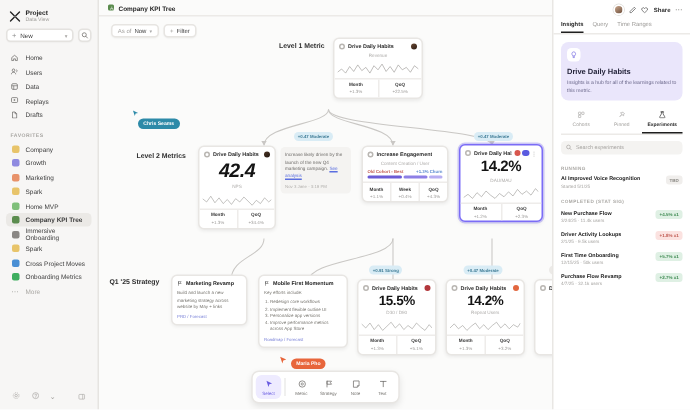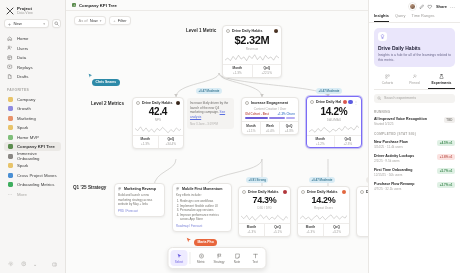--- a/index.html
+++ b/index.html
@@ -411,21 +411,20 @@
       <div class="lvl-label" style="left:120px; top:17px;">Level 1 Metric</div>
 
       <div class="card" style="left:156px; top:14px; width:60px;">
         <div class="c-head">
           <span class="ch-ico"></span>
           <span class="ch-name">Drive Daily Habits</span>
           <span class="ch-right">
             <span class="ava" style="background:linear-gradient(145deg,#6a4a33,#2d1d14)"></span>
           </span>
         </div>
-        <div class="c-val" style="font-size:11px;">$2.32M</div>
         <div class="c-sub">Revenue</div>
         <div class="c-spark">
           <svg viewBox="0 0 100 22" preserveAspectRatio="none">
             <polyline points="0,15 5,11 10,16 15,8 20,14 25,6 30,13 35,9 40,16 45,7 50,12 55,5 60,14 65,8 70,15 75,6 80,12 85,9 90,15 95,7 100,11" fill="none" stroke="#9d9b98" stroke-width="0.8"></polyline>
           </svg>
         </div>
         <div class="c-foot">
           <div class="c-cell">
             <div class="k">Month</div>
             <div class="v">+1.3%</div>
@@ -450,21 +449,21 @@
       <div class="lvl-label" style="left:25px; top:90px;">Level 2 Metrics</div>
 
       <div class="card" style="left:66px; top:86px; width:52px;">
         <div class="c-head">
           <span class="ch-ico"></span>
           <span class="ch-name">Drive Daily Habits</span>
           <span class="ch-right">
             <span class="ava" style="background:linear-gradient(145deg,#4a3525,#241710)"></span>
           </span>
         </div>
-        <div class="c-val" style="font-size:10px;">42.4</div>
+        <div class="c-val" style="font-size:13px;font-style:italic;">42.4</div>
         <div class="c-sub">NPS</div>
         <div class="c-spark">
           <svg viewBox="0 0 100 22" preserveAspectRatio="none">
             <polyline points="0,10 6,14 12,7 18,15 24,9 30,16 36,11 42,17 48,10 54,14 60,8 66,13 72,18 78,12 84,16 90,9 96,14 100,11" fill="none" stroke="#9d9b98" stroke-width="0.8"></polyline>
           </svg>
         </div>
         <div class="c-foot">
           <div class="c-cell">
             <div class="k">Month</div>
             <div class="v">+1.3%</div>
@@ -579,21 +578,21 @@
       <div class="badge plain" style="left:300px; top:166px;">+0.07 Weak</div>
 
       <div class="card" style="left:172px; top:175px; width:53px;">
         <div class="c-head">
           <span class="ch-ico"></span>
           <span class="ch-name">Drive Daily Habits</span>
           <span class="ch-right">
             <span class="ava" style="background:#b2373c"></span>
           </span>
         </div>
-        <div class="c-val" style="font-size:9px;">74.3%</div>
+        <div class="c-val" style="font-size:9px;">15.5%</div>
         <div class="c-sub">D30 / D90</div>
         <div class="c-spark">
           <svg viewBox="0 0 100 22" preserveAspectRatio="none">
             <polyline points="0,9 6,14 12,8 18,16 24,10 30,17 36,12 42,7 48,14 54,9 60,16 66,11 72,15 78,8 84,13 90,17 96,10 100,14" fill="none" stroke="#9d9b98" stroke-width="0.8"></polyline>
           </svg>
         </div>
         <div class="c-foot">
           <div class="c-cell">
             <div class="k">Month</div>
             <div class="v">+1.3%</div>

